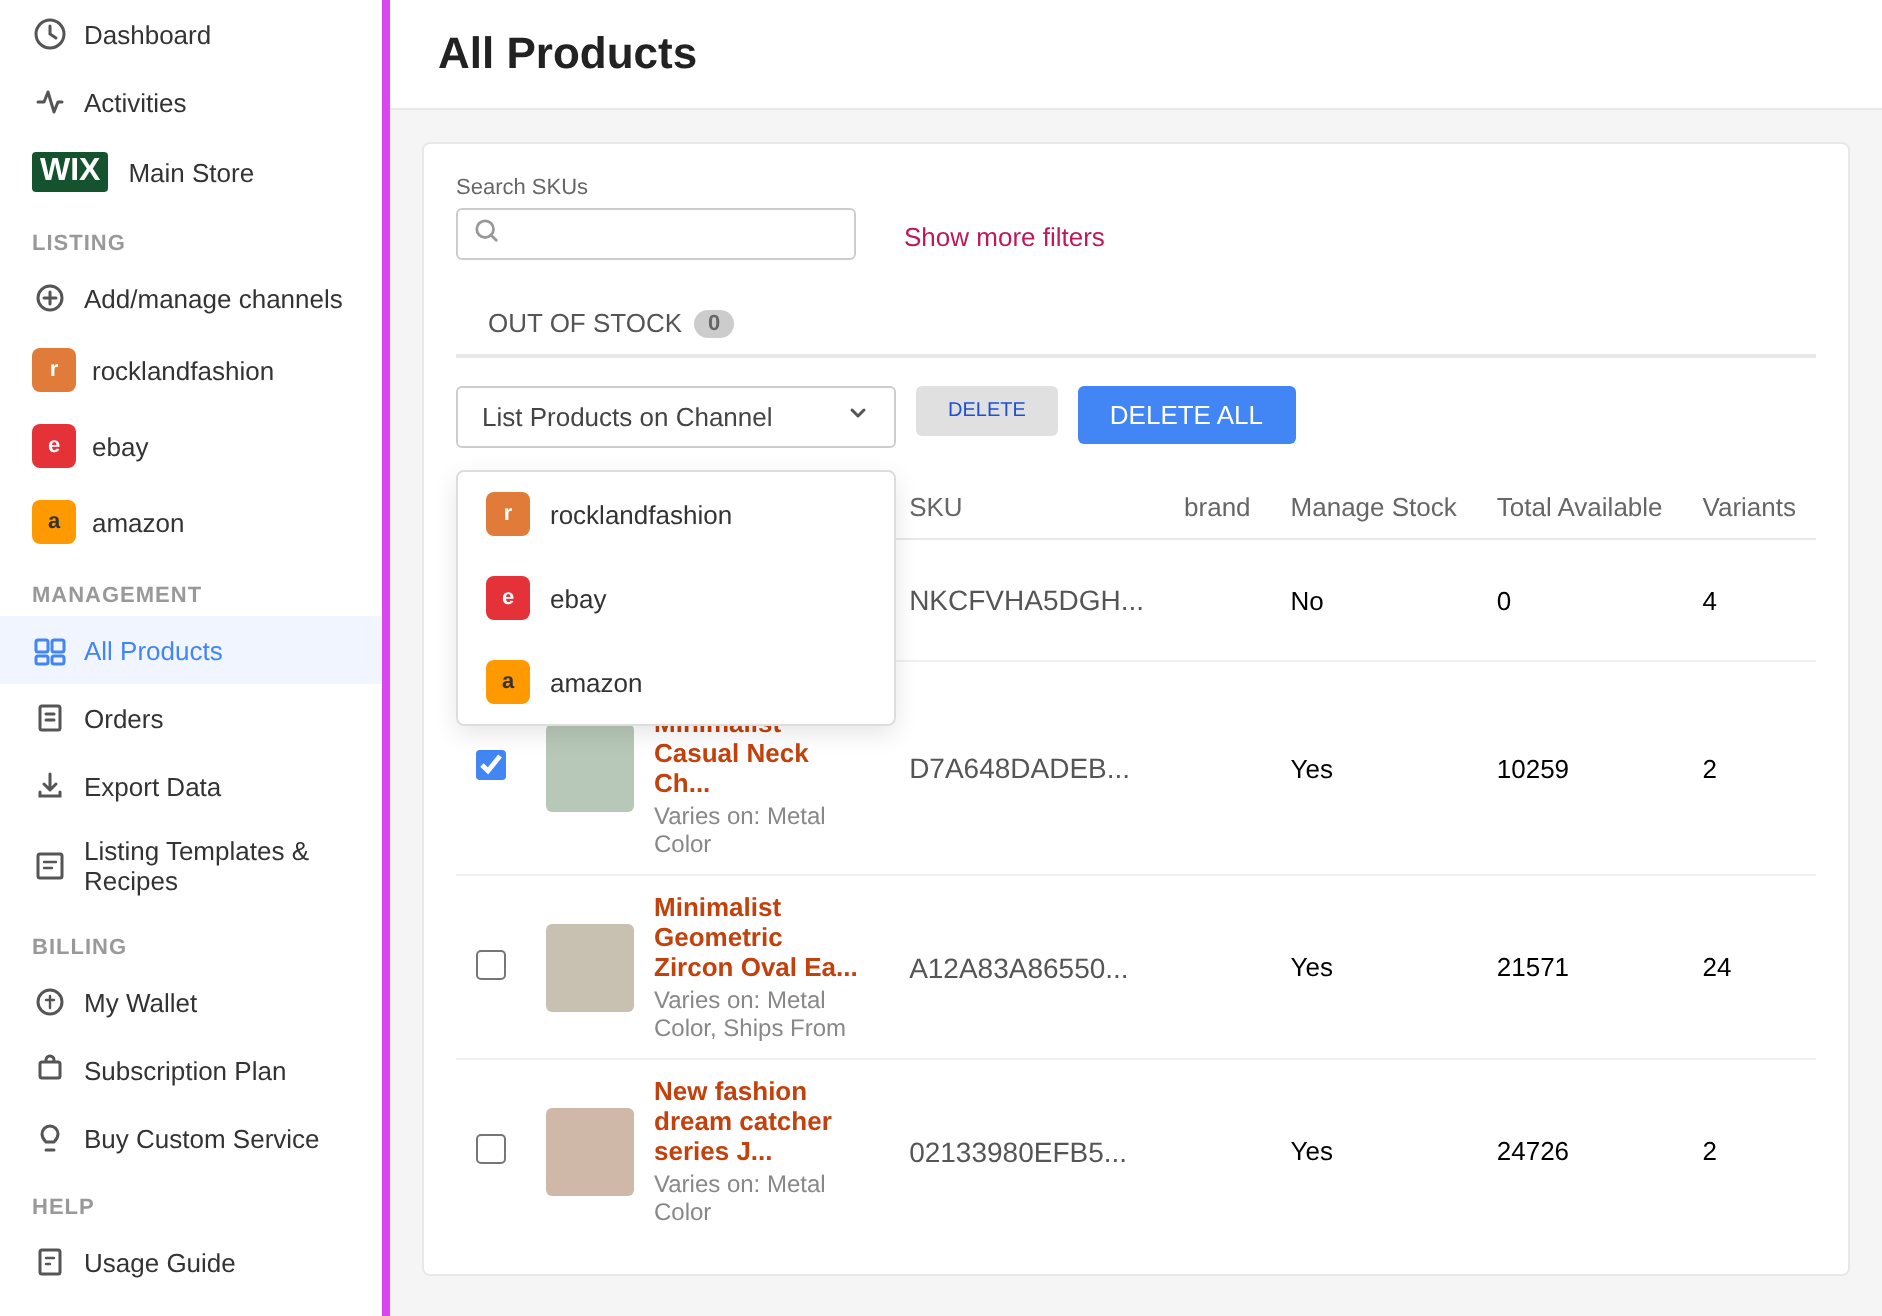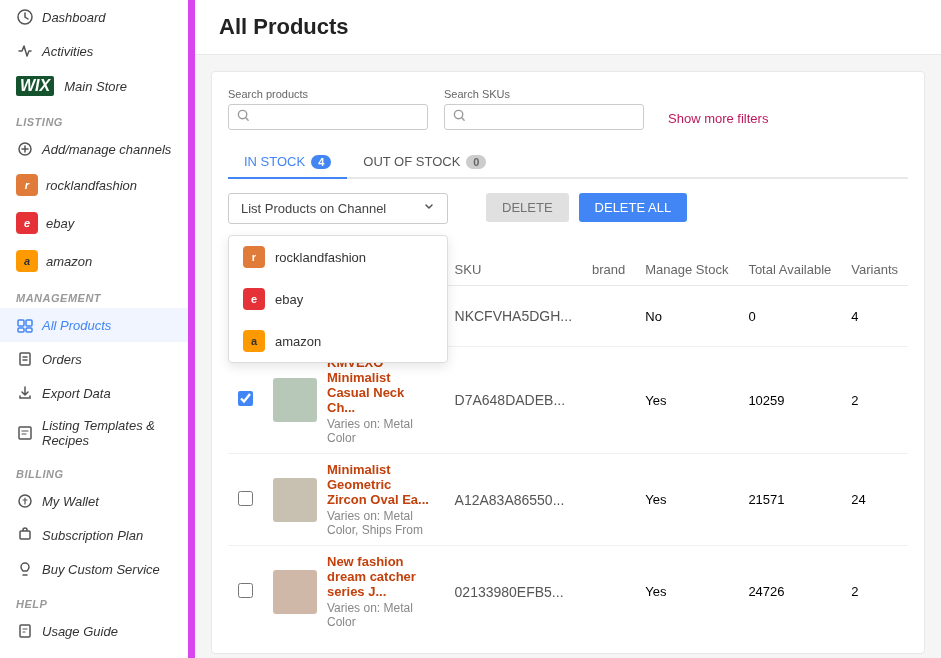--- a/index.html
+++ b/index.html
@@ -1,19 +1,19 @@
 <!DOCTYPE html>
 <html><head>
   <meta charset="utf-8">
   <style>
     * { box-sizing: border-box; margin: 0; padding: 0; }
     body { font-family: -apple-system, BlinkMacSystemFont, 'Segoe UI', sans-serif; font-size: 13px; background: #f5f5f5; display: flex; height: 658px; width: 941px; overflow: hidden; }
 
     
-    .sidebar { width: 195px; background: #fff; border-right: 7px solid #d946ef; height: 100%; overflow-y: auto; flex-shrink: 0; padding-bottom: 20px; font-style: italic; }
+    .sidebar { width: 195px; background: #fff; border-right: 4px solid #d946ef; height: 100%; overflow-y: auto; flex-shrink: 0; padding-bottom: 20px; }
     .sidebar-item { display: flex; align-items: center; gap: 8px; padding: 8px 16px; cursor: pointer; color: #333; font-size: 13px; }
     .sidebar-item.active { color: #4285f4; background: #f0f5ff; }
     .sidebar-section-label { padding: 12px 16px 4px; color: #999; font-size: 11px; font-weight: 600; text-transform: uppercase; letter-spacing: 0.5px; }
     .sidebar-icon { width: 18px; height: 18px; display: flex; align-items: center; justify-content: center; font-size: 14px; flex-shrink: 0; }
     .channel-dot { width: 22px; height: 22px; border-radius: 4px; display: flex; align-items: center; justify-content: center; font-size: 11px; font-weight: bold; flex-shrink: 0; }
     .dot-rl { background: #e07b39; color: white; }
     .dot-ebay { background: #e53238; color: white; }
     .dot-amazon { background: #ff9900; color: white; }
     .wix-logo { font-size: 16px; font-weight: 900; color: #000; background: #14532d; color: #fff; padding: 1px 4px; border-radius: 2px; margin-right: 2px; }
 
@@ -35,30 +35,30 @@
     
     .tabs { display: flex; gap: 0; border-bottom: 2px solid #e8e8e8; margin-bottom: 14px; }
     .tab { padding: 8px 16px; cursor: pointer; font-size: 13px; color: #555; border-bottom: 2px solid transparent; margin-bottom: -2px; display: flex; align-items: center; gap: 6px; }
     .tab.active { color: #4285f4; border-bottom-color: #4285f4; font-weight: 500; }
     .tab-badge { background: #4285f4; color: #fff; border-radius: 10px; padding: 1px 7px; font-size: 11px; font-weight: 600; }
     .tab-badge.zero { background: #ccc; color: #666; }
 
     
     .toolbar { display: flex; align-items: flex-start; gap: 10px; margin-bottom: 14px; position: relative; }
     .channel-dropdown { display: flex; align-items: center; justify-content: space-between; border: 1px solid #ccc; border-radius: 3px; padding: 7px 12px; background: #fff; cursor: pointer; width: 220px; font-size: 13px; color: #444; }
-    .btn-delete { background: #e0e0e0; color: #737373; border: none; border-radius: 3px; padding: 7px 16px; cursor: pointer; font-size: 13px; font-weight: 500; margin-left: 28px; }
+    .btn-delete { background: #e0e0e0; color: #1d4ed8; border: none; border-radius: 3px; padding: 7px 16px; cursor: pointer; font-size: 10px; font-weight: 500; }
     .btn-delete-all { background: #4285f4; color: #fff; border: none; border-radius: 3px; padding: 7px 16px; cursor: pointer; font-size: 13px; font-weight: 500; }
 
     
     .dropdown-menu { position: absolute; top: 42px; left: 0; width: 220px; background: #fff; border: 1px solid #ddd; border-radius: 4px; box-shadow: 0 4px 12px rgba(0,0,0,0.1); z-index: 100; }
     .dropdown-item { display: flex; align-items: center; gap: 10px; padding: 10px 14px; cursor: pointer; font-size: 13px; color: #333; }
 
     
     .table-wrap { overflow-x: auto; }
-    table { width: 100%; border-collapse: collapse; font-size: 13px; margin-top: 16px; }
+    table { width: 100%; border-collapse: collapse; font-size: 13px; }
     th { text-align: left; padding: 8px 10px; color: #666; font-weight: 500; border-bottom: 1px solid #e8e8e8; white-space: nowrap; }
     td { padding: 8px 10px; border-bottom: 1px solid #f0f0f0; vertical-align: middle; }
     tr:last-child td { border-bottom: none; }
     .product-name-link { color: #c2410c; cursor: pointer; font-size: 13px; font-weight: bold; }
     .product-variant { color: #888; font-size: 12px; margin-top: 2px; }
     .product-cell { display: flex; align-items: center; gap: 10px; }
     .product-info { display: flex; flex-direction: column; }
     .sku-text { color: #555; font-size: 14px; }
     .checkbox-cell { width: 28px; }
     input[type="checkbox"] { width: 15px; height: 15px; cursor: pointer; accent-color: #4285f4; }
@@ -211,52 +211,36 @@
 </aside>
 
 <main class="main">
   <div class="page-header">
     <h1 class="page-title">All Products</h1>
   </div>
   <div class="content-area">
     <div class="white-box">
 
       <div class="search-row">
-        <div class="search-field">
-          <label class="search-label">Search products</label>
-          <div class="search-input-wrap">
-            <span>
-              <svg width="13" height="13" viewBox="0 0 14 14" fill="none">
-                  <circle cx="6" cy="6" r="4.5" stroke="#999" stroke-width="1.5"></circle>
-                  <path d="M9.5 9.5L12 12" stroke="#999" stroke-width="1.5" stroke-linecap="round"></path>
-                </svg>
-            </span>
-            <input type="text" placeholder="" style="">
-          </div>
-        </div>
         <div class="search-field">
           <label class="search-label">Search SKUs</label>
           <div class="search-input-wrap">
             <span>
               <svg width="13" height="13" viewBox="0 0 14 14" fill="none">
                   <circle cx="6" cy="6" r="4.5" stroke="#999" stroke-width="1.5"></circle>
                   <path d="M9.5 9.5L12 12" stroke="#999" stroke-width="1.5" stroke-linecap="round"></path>
                 </svg>
             </span>
             <input type="text" placeholder="" style="">
           </div>
         </div>
         <a class="show-filters-link">Show more filters</a>
       </div>
 
       <div class="tabs">
-        <div class="tab active">
-          <span>IN STOCK</span>
-          <span class="tab-badge">4</span>
-        </div>
         <div class="tab">
           <span>OUT OF STOCK</span>
           <span class="tab-badge zero">0</span>
         </div>
       </div>
 
       <div class="toolbar">
         <div class="channel-dropdown">
           <span>List Products on Channel</span>
           <span>

